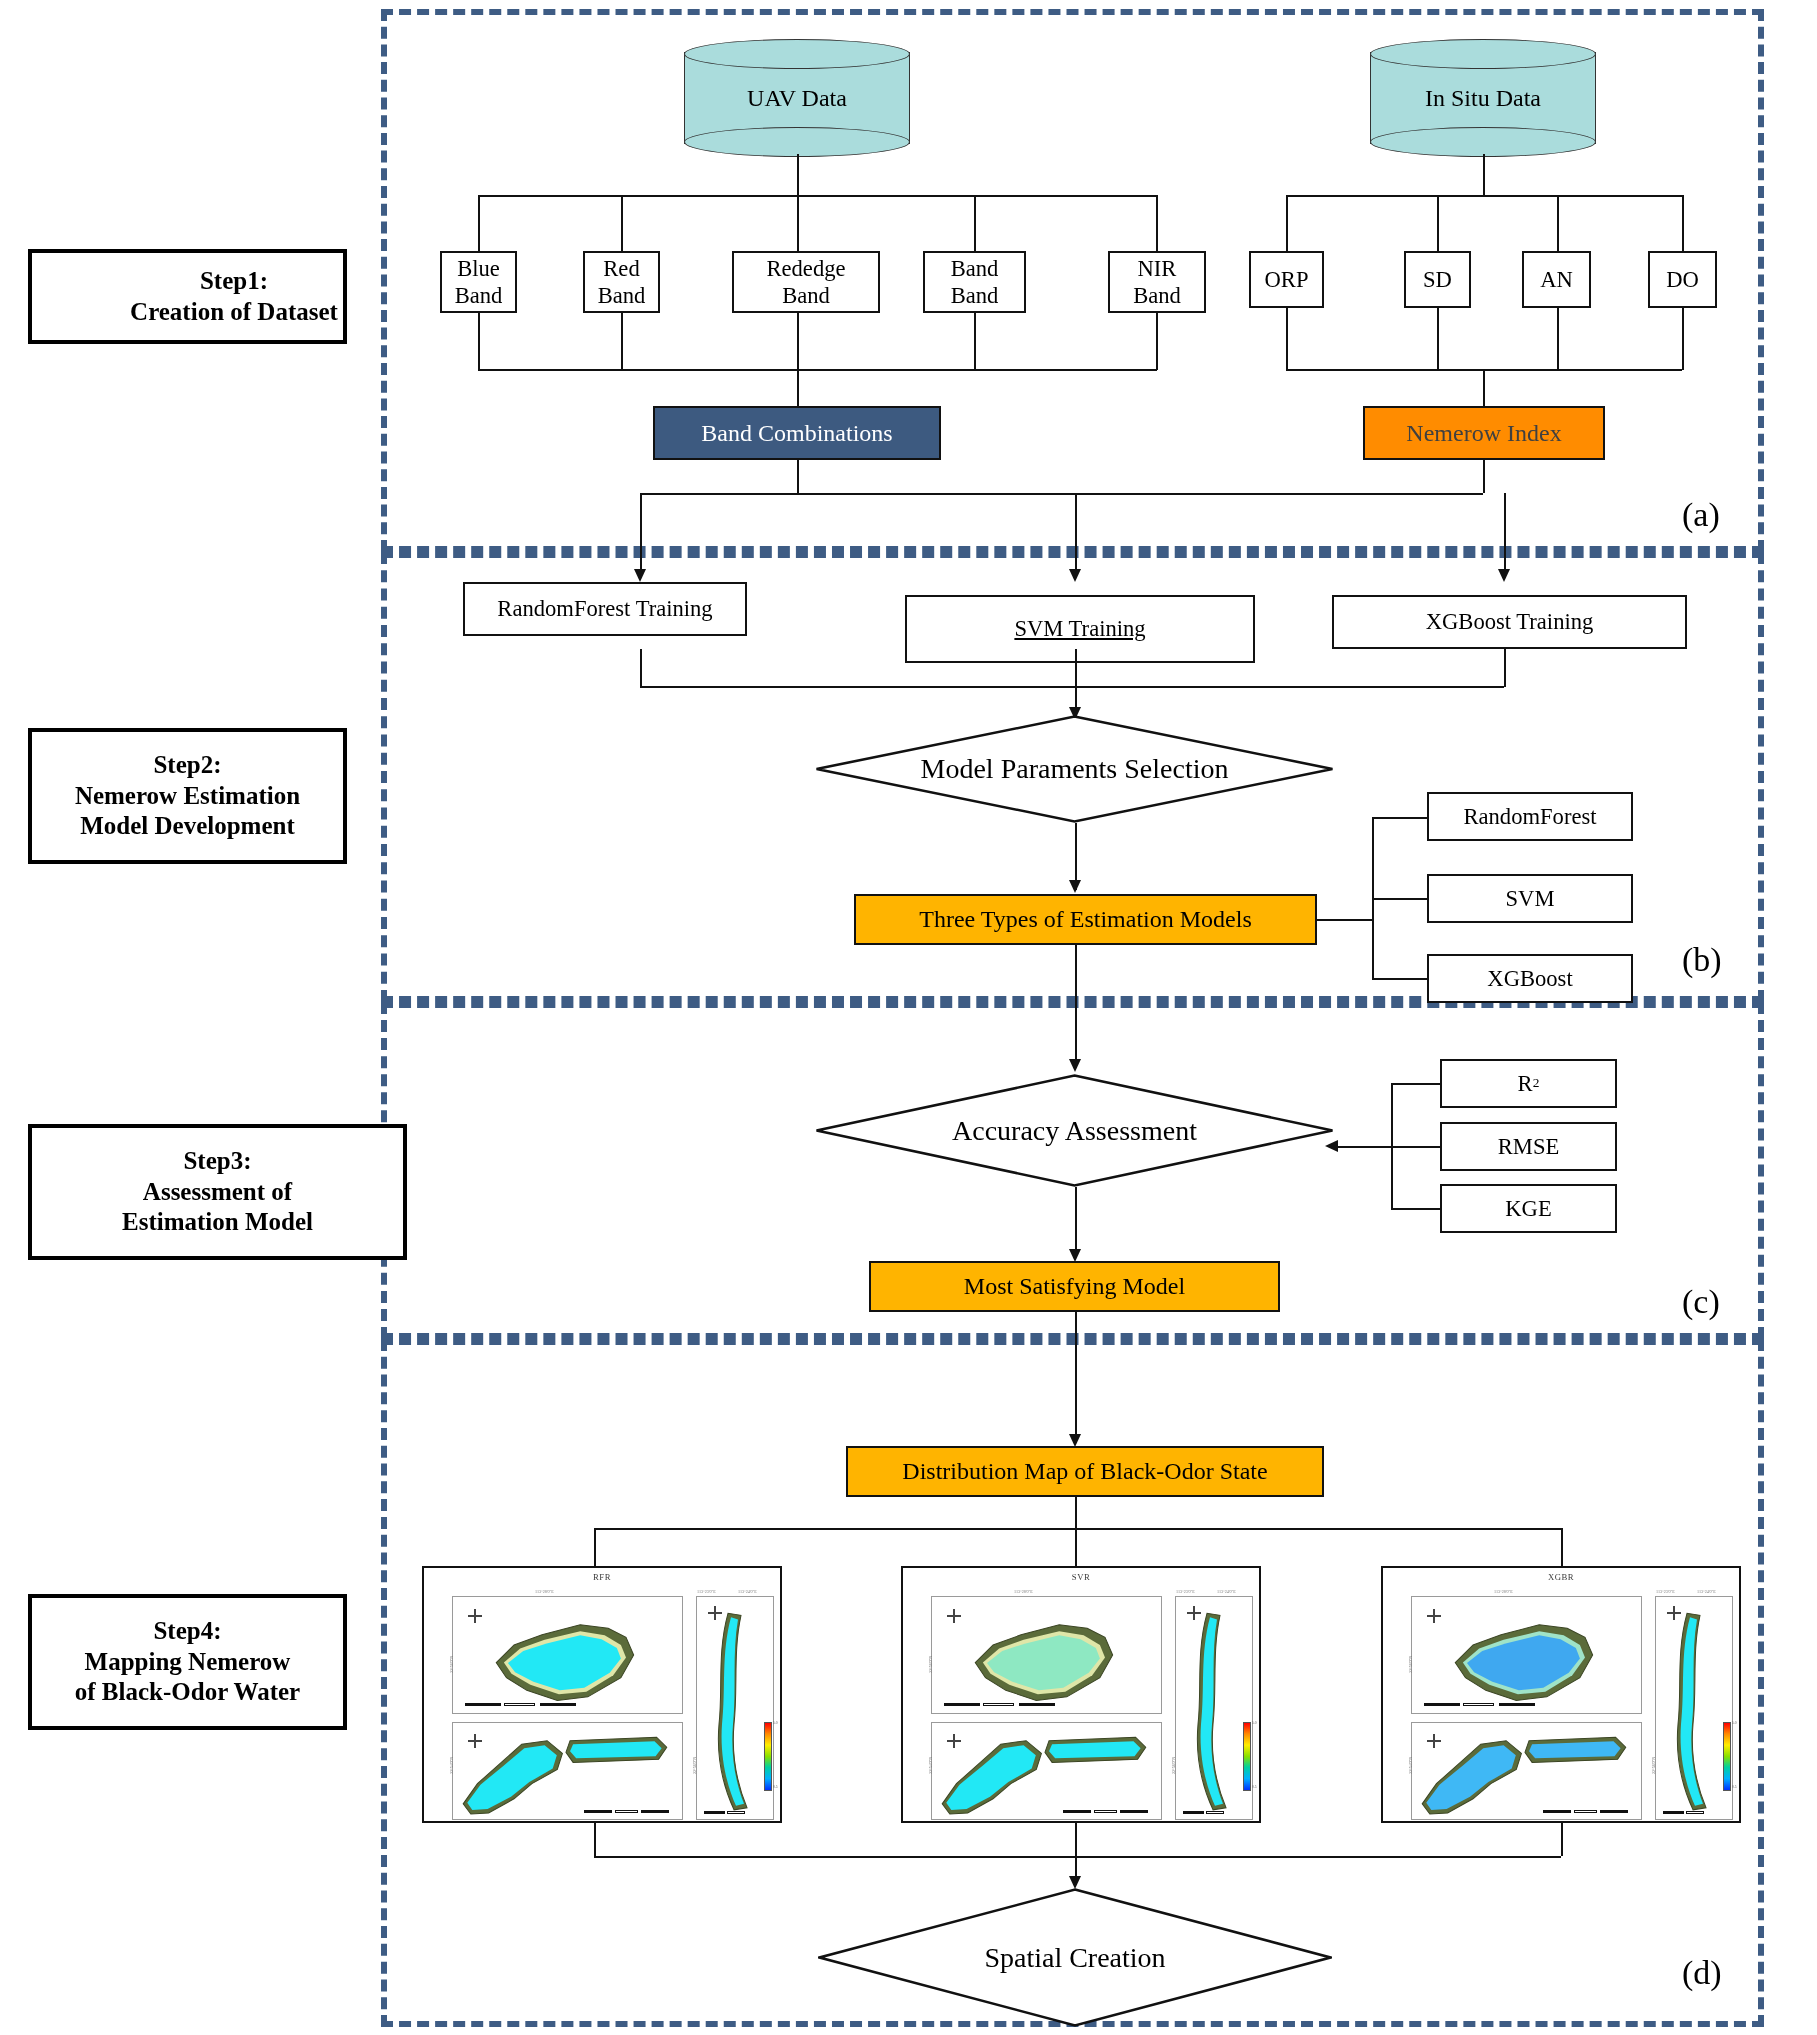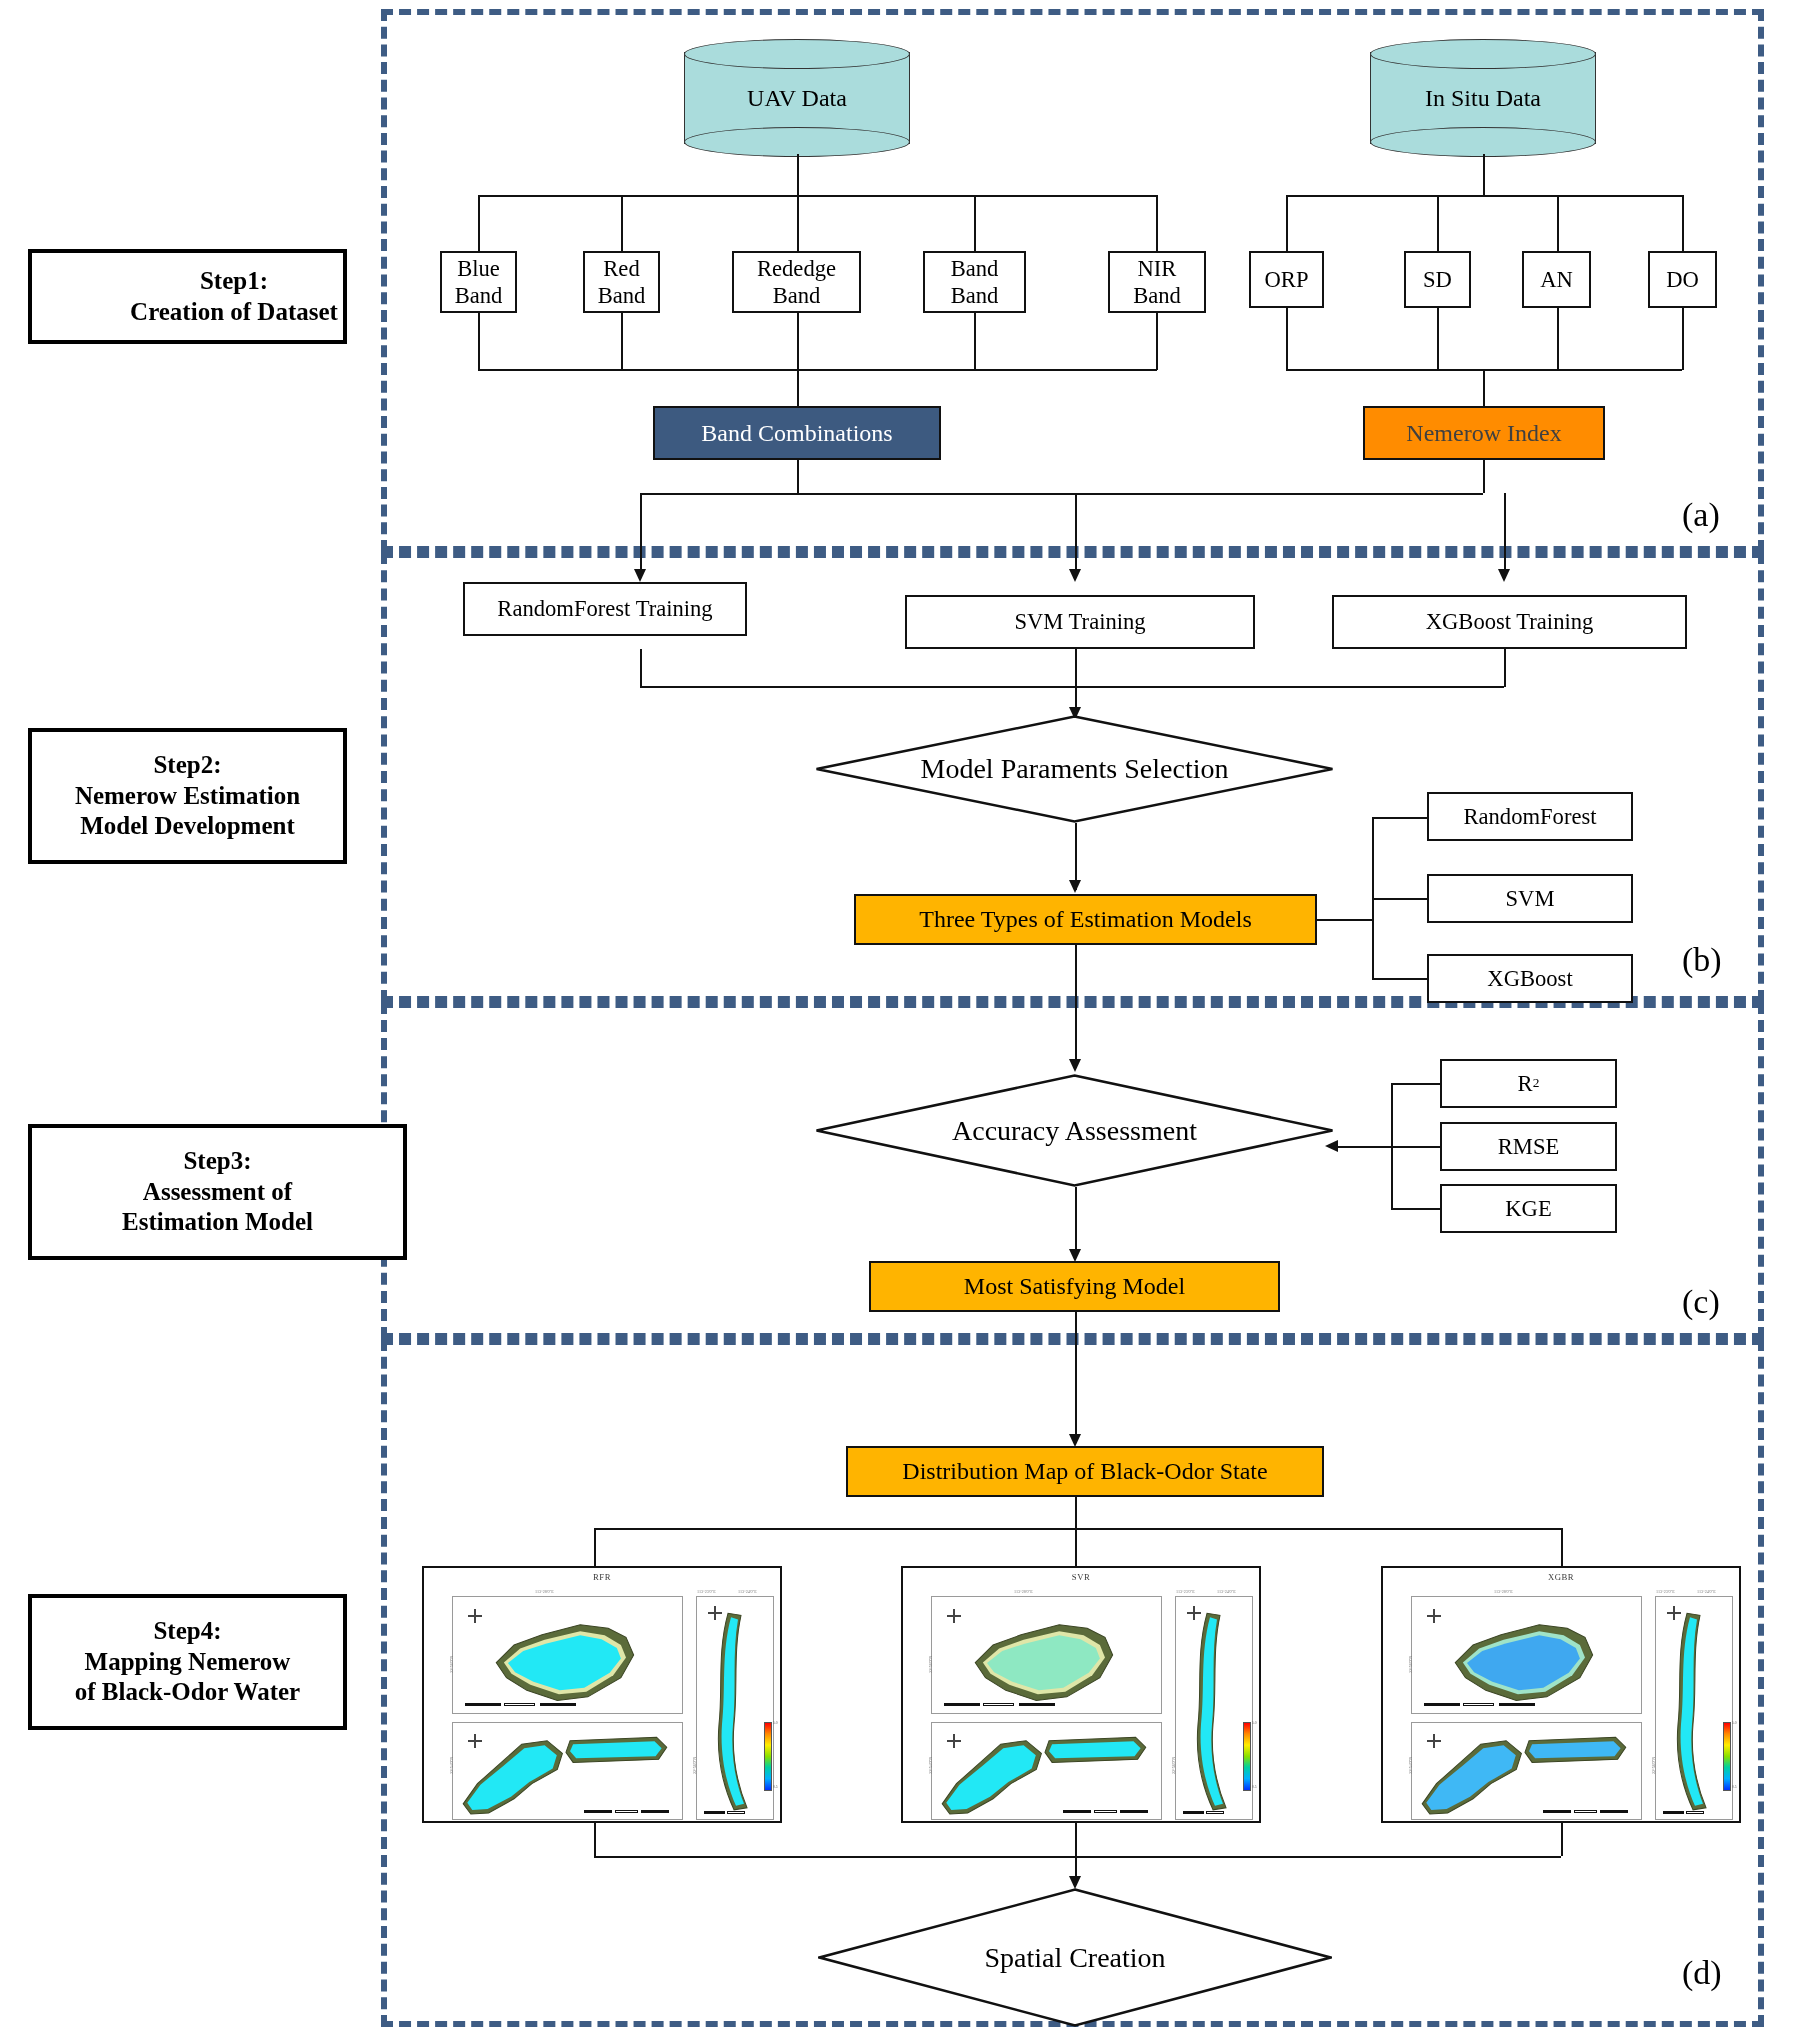--- a/index.html
+++ b/index.html
@@ -152,21 +152,21 @@
     <div>Blue</div>
     <div>Band</div>
   </div>
 </div>
 <div class="box" style="left:583px;top:251px;width:77px;height:62px;">
   <div>
     <div>Red</div>
     <div>Band</div>
   </div>
 </div>
-<div class="box" style="left:732px;top:251px;width:129px;height:62px;">
+<div class="box" style="left:732px;top:251px;width:148px;height:62px;">
   <div>
     <div>Rededge</div>
     <div>Band</div>
   </div>
 </div>
 <div class="box" style="left:923px;top:251px;width:103px;height:62px;">
   <div>
     <div>Band</div>
     <div>Band</div>
   </div>
@@ -213,21 +213,21 @@
 <div class="h" style="left:640px;top:493px;width:843px;"></div>
 
 <div class="v" style="left:640px;top:493px;height:76px;"></div>
 <div class="v" style="left:1075px;top:493px;height:76px;"></div>
 <div class="v" style="left:1504px;top:493px;height:76px;"></div>
 <div class="arrowdn" style="left:634px;top:569px;"></div>
 <div class="arrowdn" style="left:1069px;top:569px;"></div>
 <div class="arrowdn" style="left:1498px;top:569px;"></div>
 
 <div class="box thick" style="left:463px;top:582px;width:284px;height:54px;">RandomForest Training</div>
-<div class="box thick" style="left:905px;top:595px;width:350px;height:54px;">SVM Training</div>
+<div class="box thick" style="left:905px;top:595px;width:350px;height:68px;text-decoration:underline;">SVM Training</div>
 <div class="box thick" style="left:1332px;top:595px;width:355px;height:54px;">XGBoost Training</div>
 
 <div class="v" style="left:640px;top:649px;height:38px;"></div>
 <div class="v" style="left:1075px;top:649px;height:38px;"></div>
 <div class="v" style="left:1504px;top:649px;height:38px;"></div>
 <div class="h" style="left:640px;top:686px;width:864px;"></div>
 <div class="v" style="left:1075px;top:686px;height:28px;"></div>
 <div class="arrowdn" style="left:1069px;top:707px;"></div>
 
 <div class="dia" style="left:815px;top:715px;width:519px;height:108px;">

